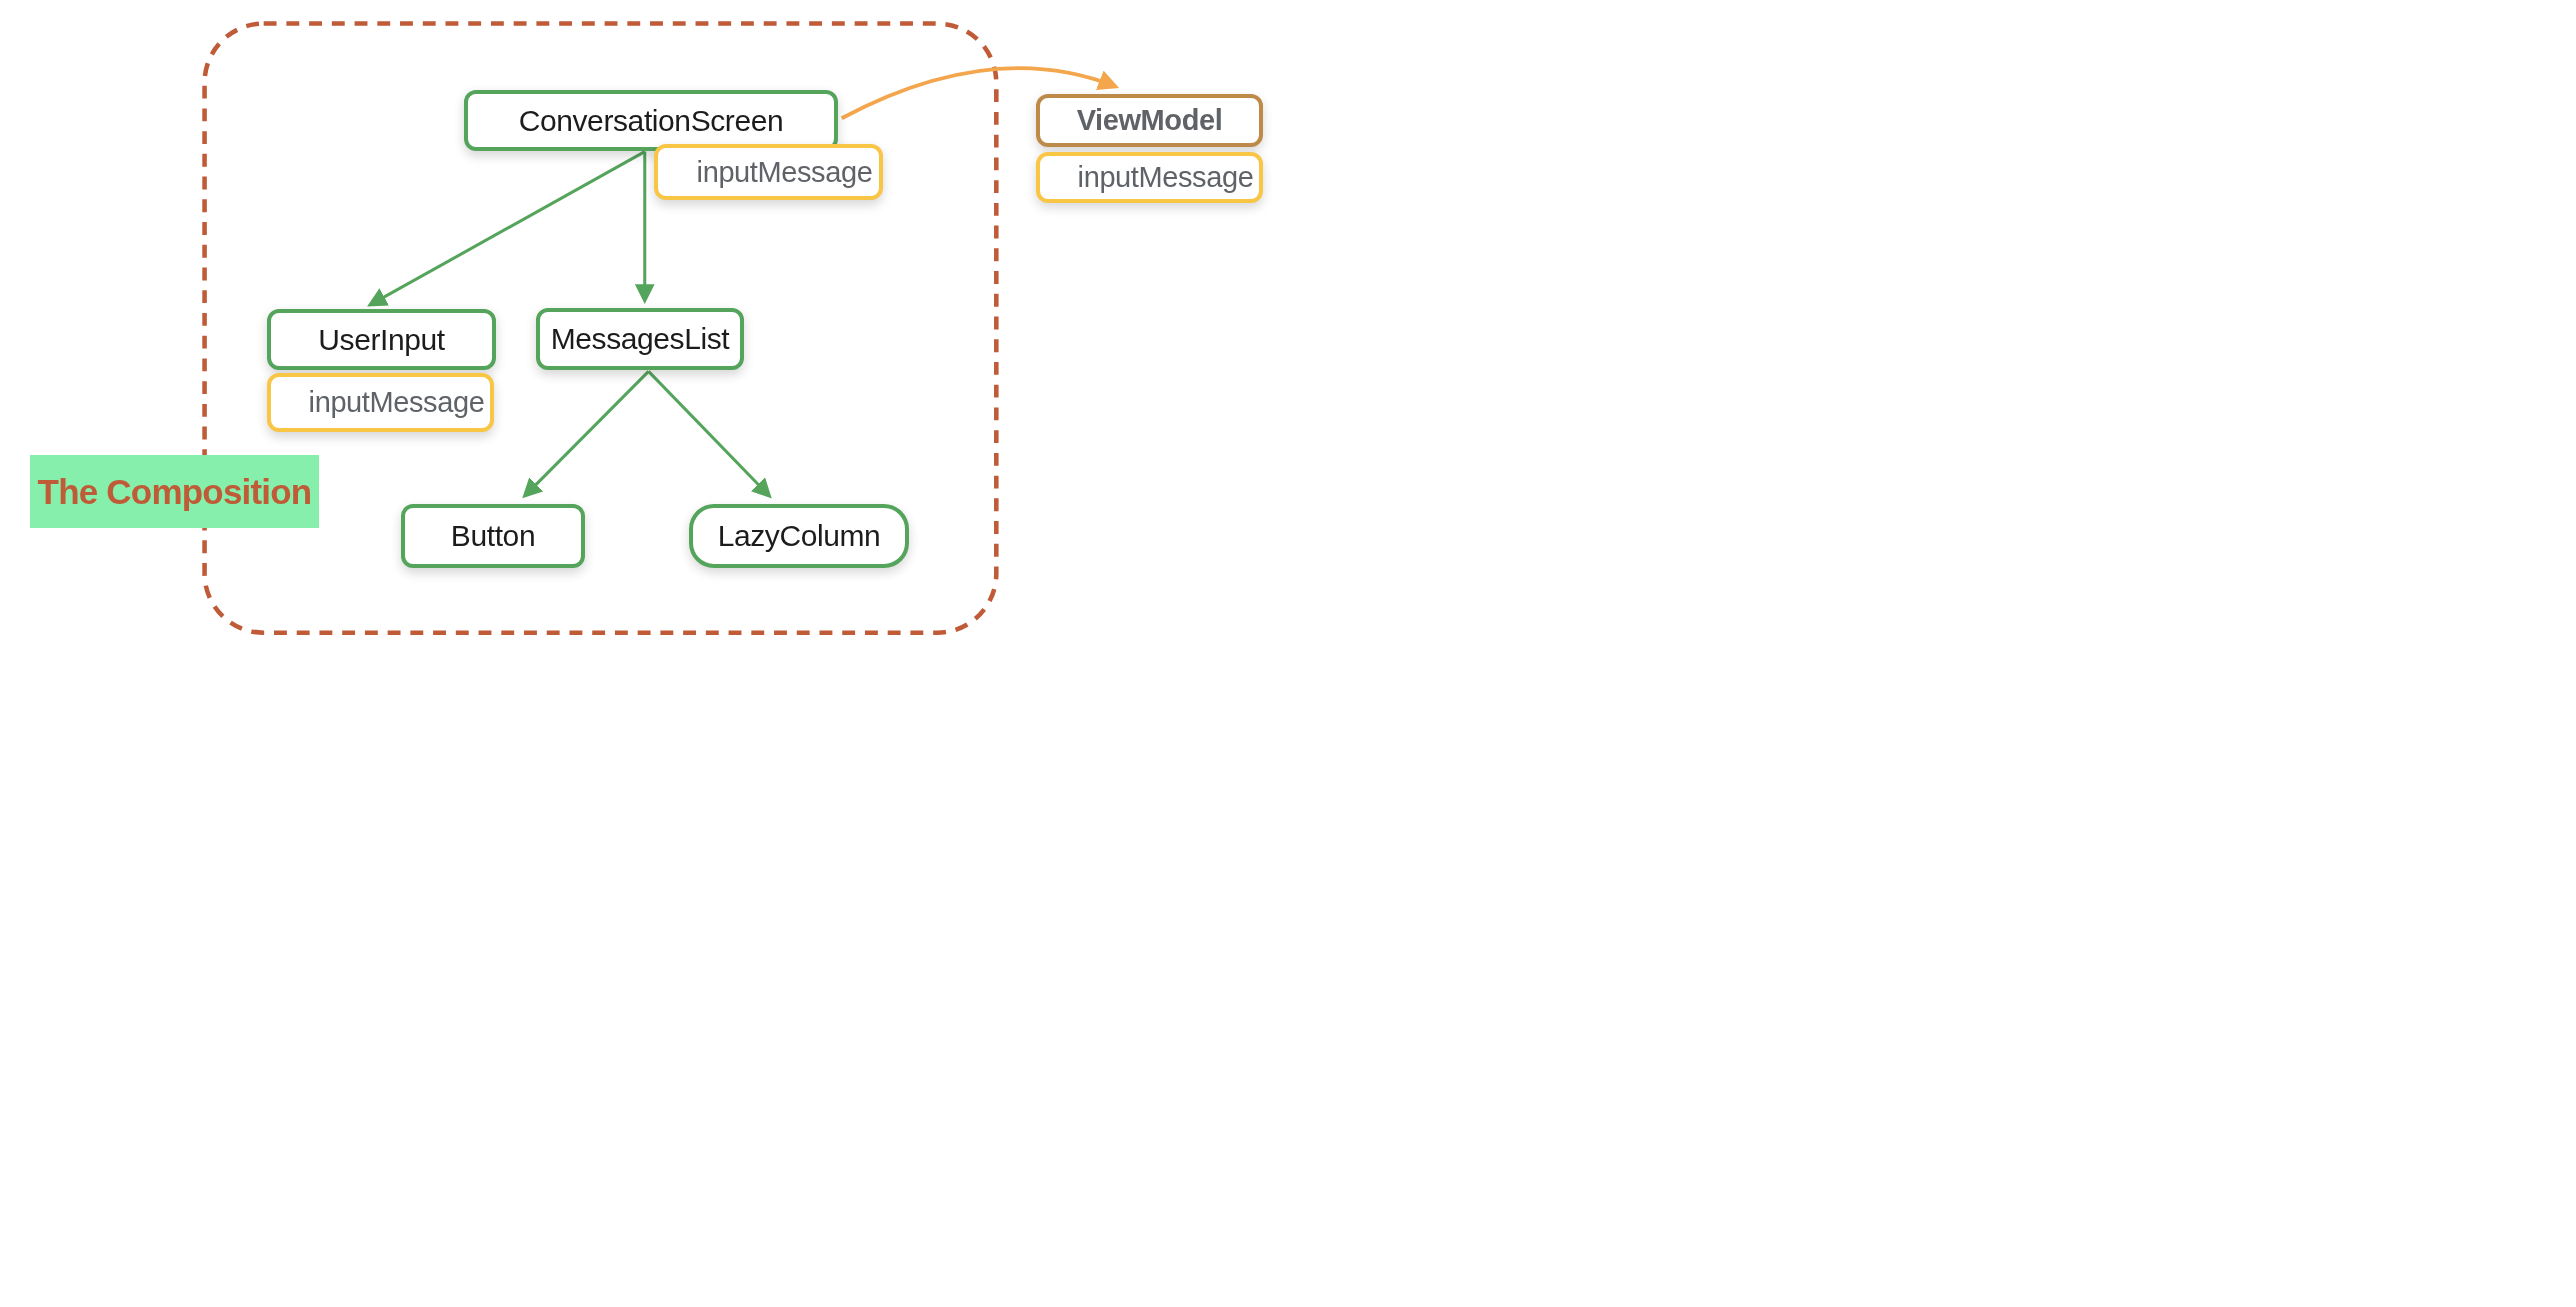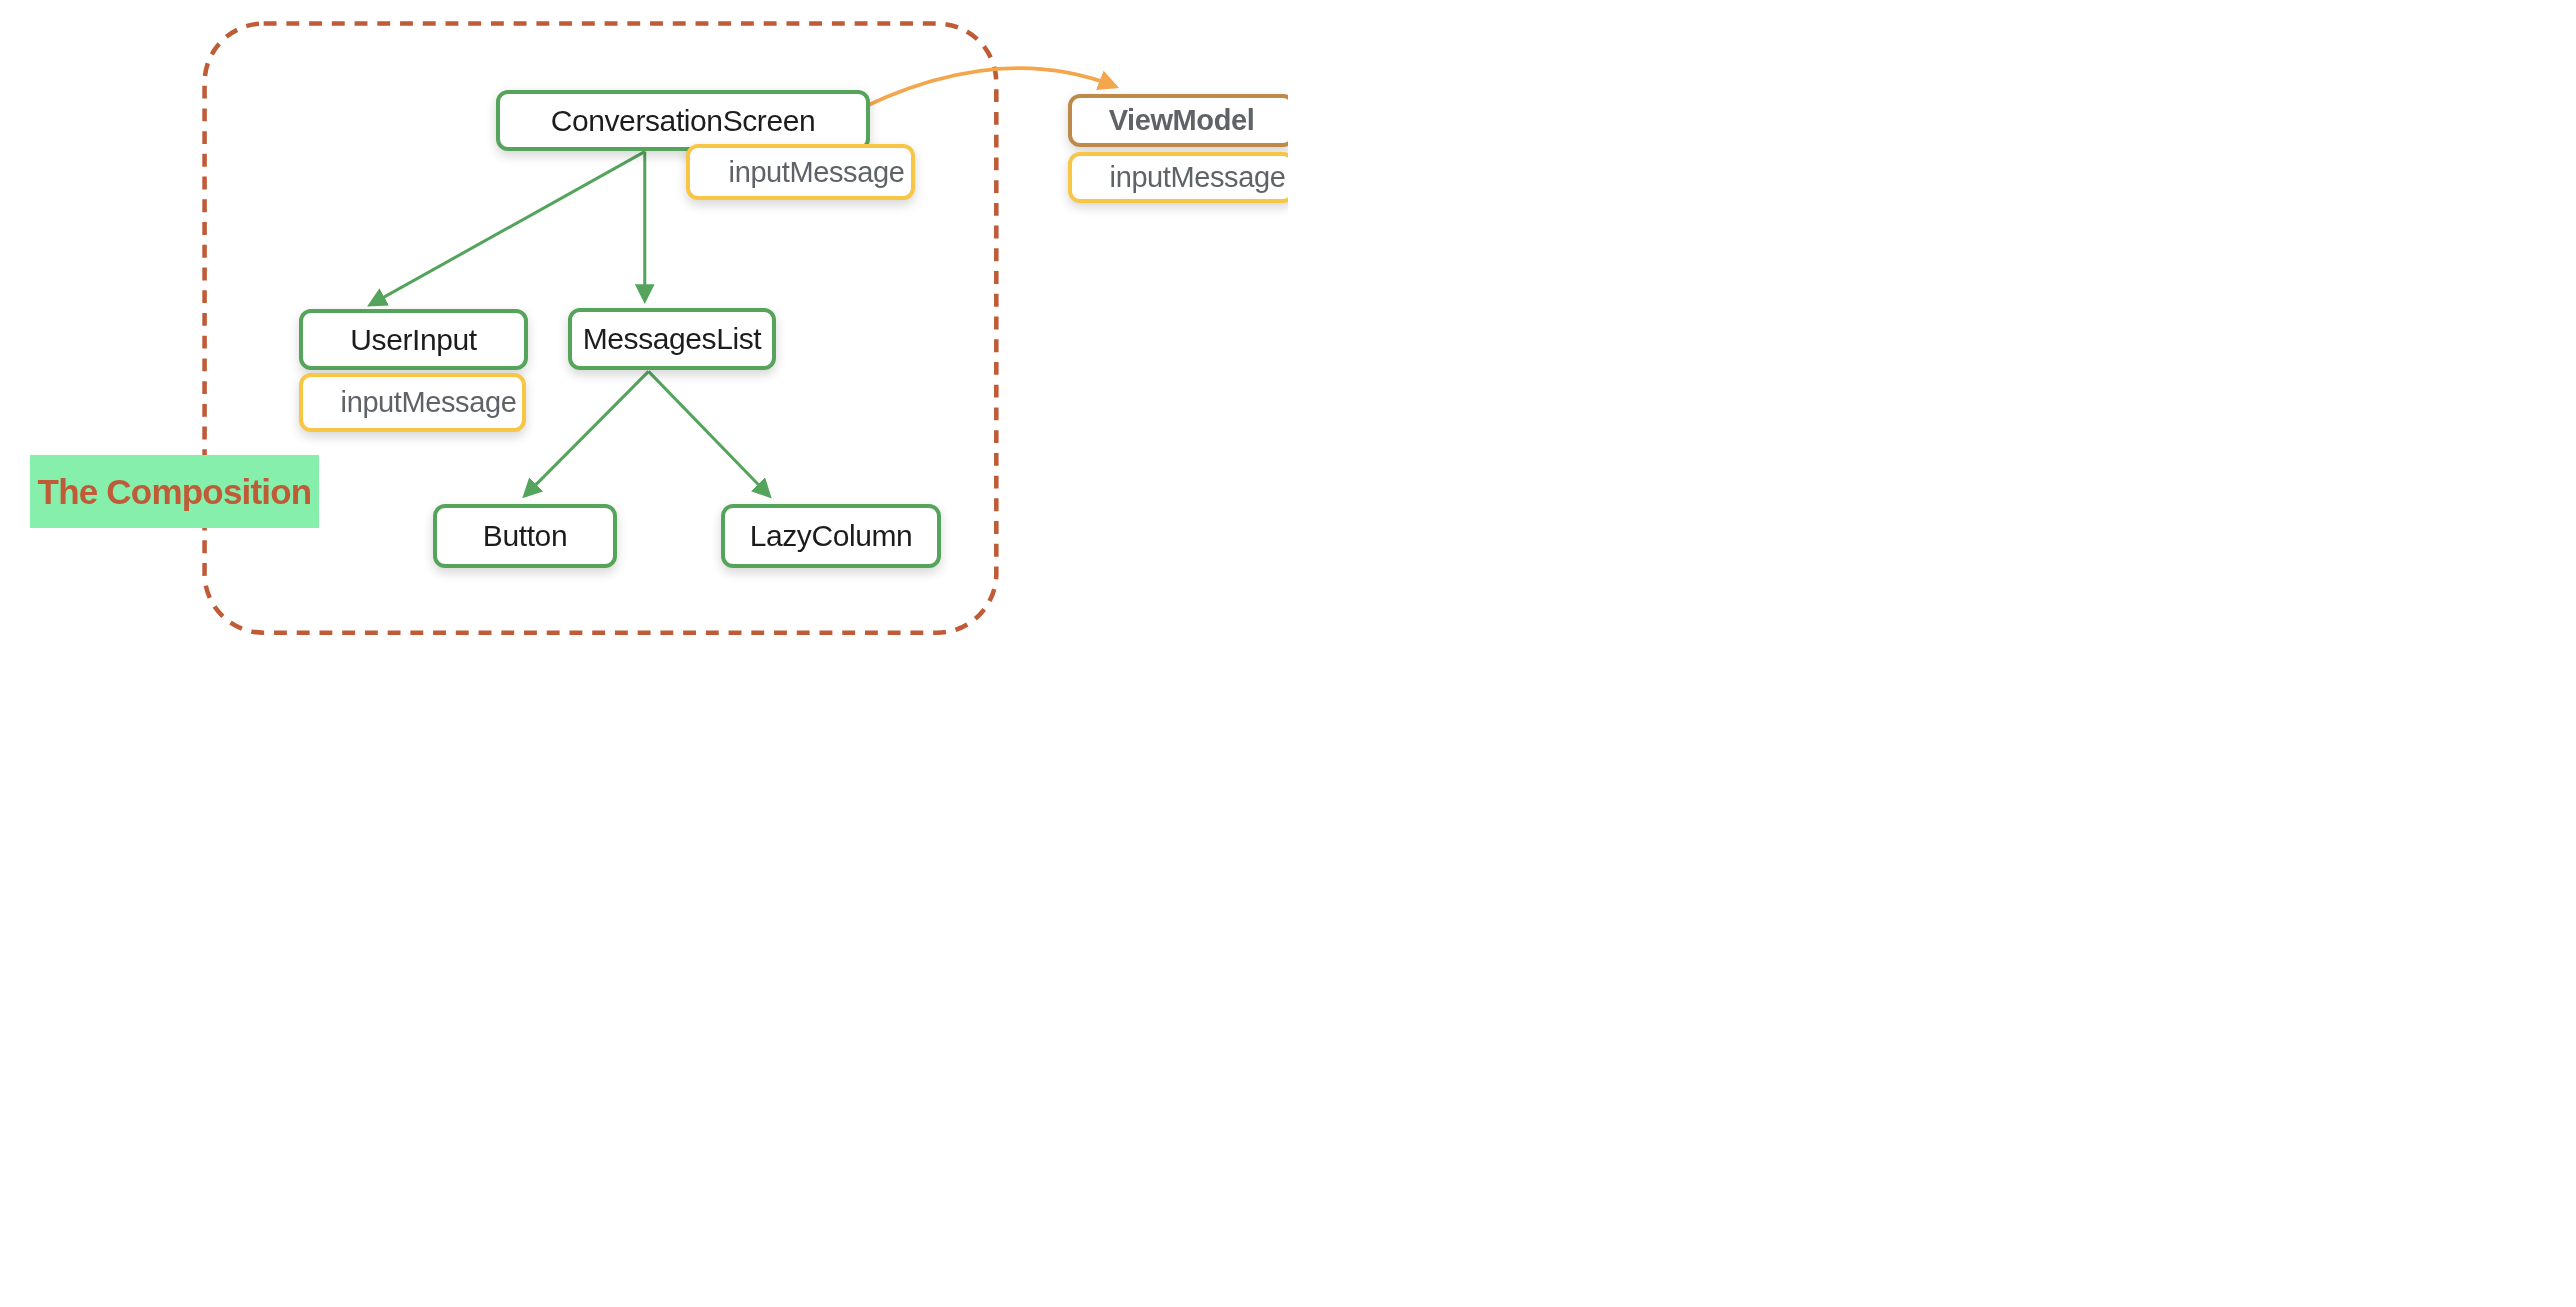--- a/index.html
+++ b/index.html
@@ -44,41 +44,40 @@
     box-sizing: border-box;
     background: #ffffff;
     border-radius: 12px;
     border: 4.5px solid var(--composable-border, #54A45C);
     color: var(--node-text, #1C1C1E);
     font-size: 30px;
     letter-spacing: -0.4px;
     box-shadow: 0 4.5px 10.6px rgba(0,0,0,0.16);
     z-index: 2;
     white-space: nowrap;
-    margin-left: 32px;
   }
   .node.state {
     border-color: var(--state-border, #F8C545);
     color: var(--state-text, #5F6368);
     z-index: 3;
     padding-left: 32px;
   }
   .node.viewmodel {
     border-color: var(--viewmodel-border, #BE8A49);
     color: var(--state-text, #5F6368);
   }
 
   
   #conversation-screen   { left: 464px;  top: 90px; width: 374px; height: 61px; }
   #cs-input-message      { left: 654px;  top: 144px; width: 229px; height: 56px; font-size: 29px; }
   #user-input            { left: 267px;  top: 309px; width: 229px; height: 61px; }
   #ui-input-message      { left: 267px;  top: 373px; width: 227px; height: 59px; font-size: 29px; }
   #messages-list         { left: 536px;  top: 308px; width: 208px; height: 62px; }
   #button-node           { left: 401px;  top: 504px; width: 184px; height: 64px; }
-  #lazy-column           { left: 689px;  top: 504px; width: 220px; height: 64px; }
+  #lazy-column           { left: 689px;  top: 504px; width: 220px; height: 64px; border-radius: 25px; }
   #view-model            { left: 1036px; top: 94px; width: 227px; height: 53px; font-size: 29px; font-weight: bold; }
   #vm-input-message      { left: 1036px; top: 152px; width: 227px; height: 51px; font-size: 29px; }
 
   .diagram-title {
     position: absolute;
     left: 30px;
     top: 455px;
     padding: 16.7px 7.6px;
     background: #86efac;
     color: var(--title-text, #BF5B37);

